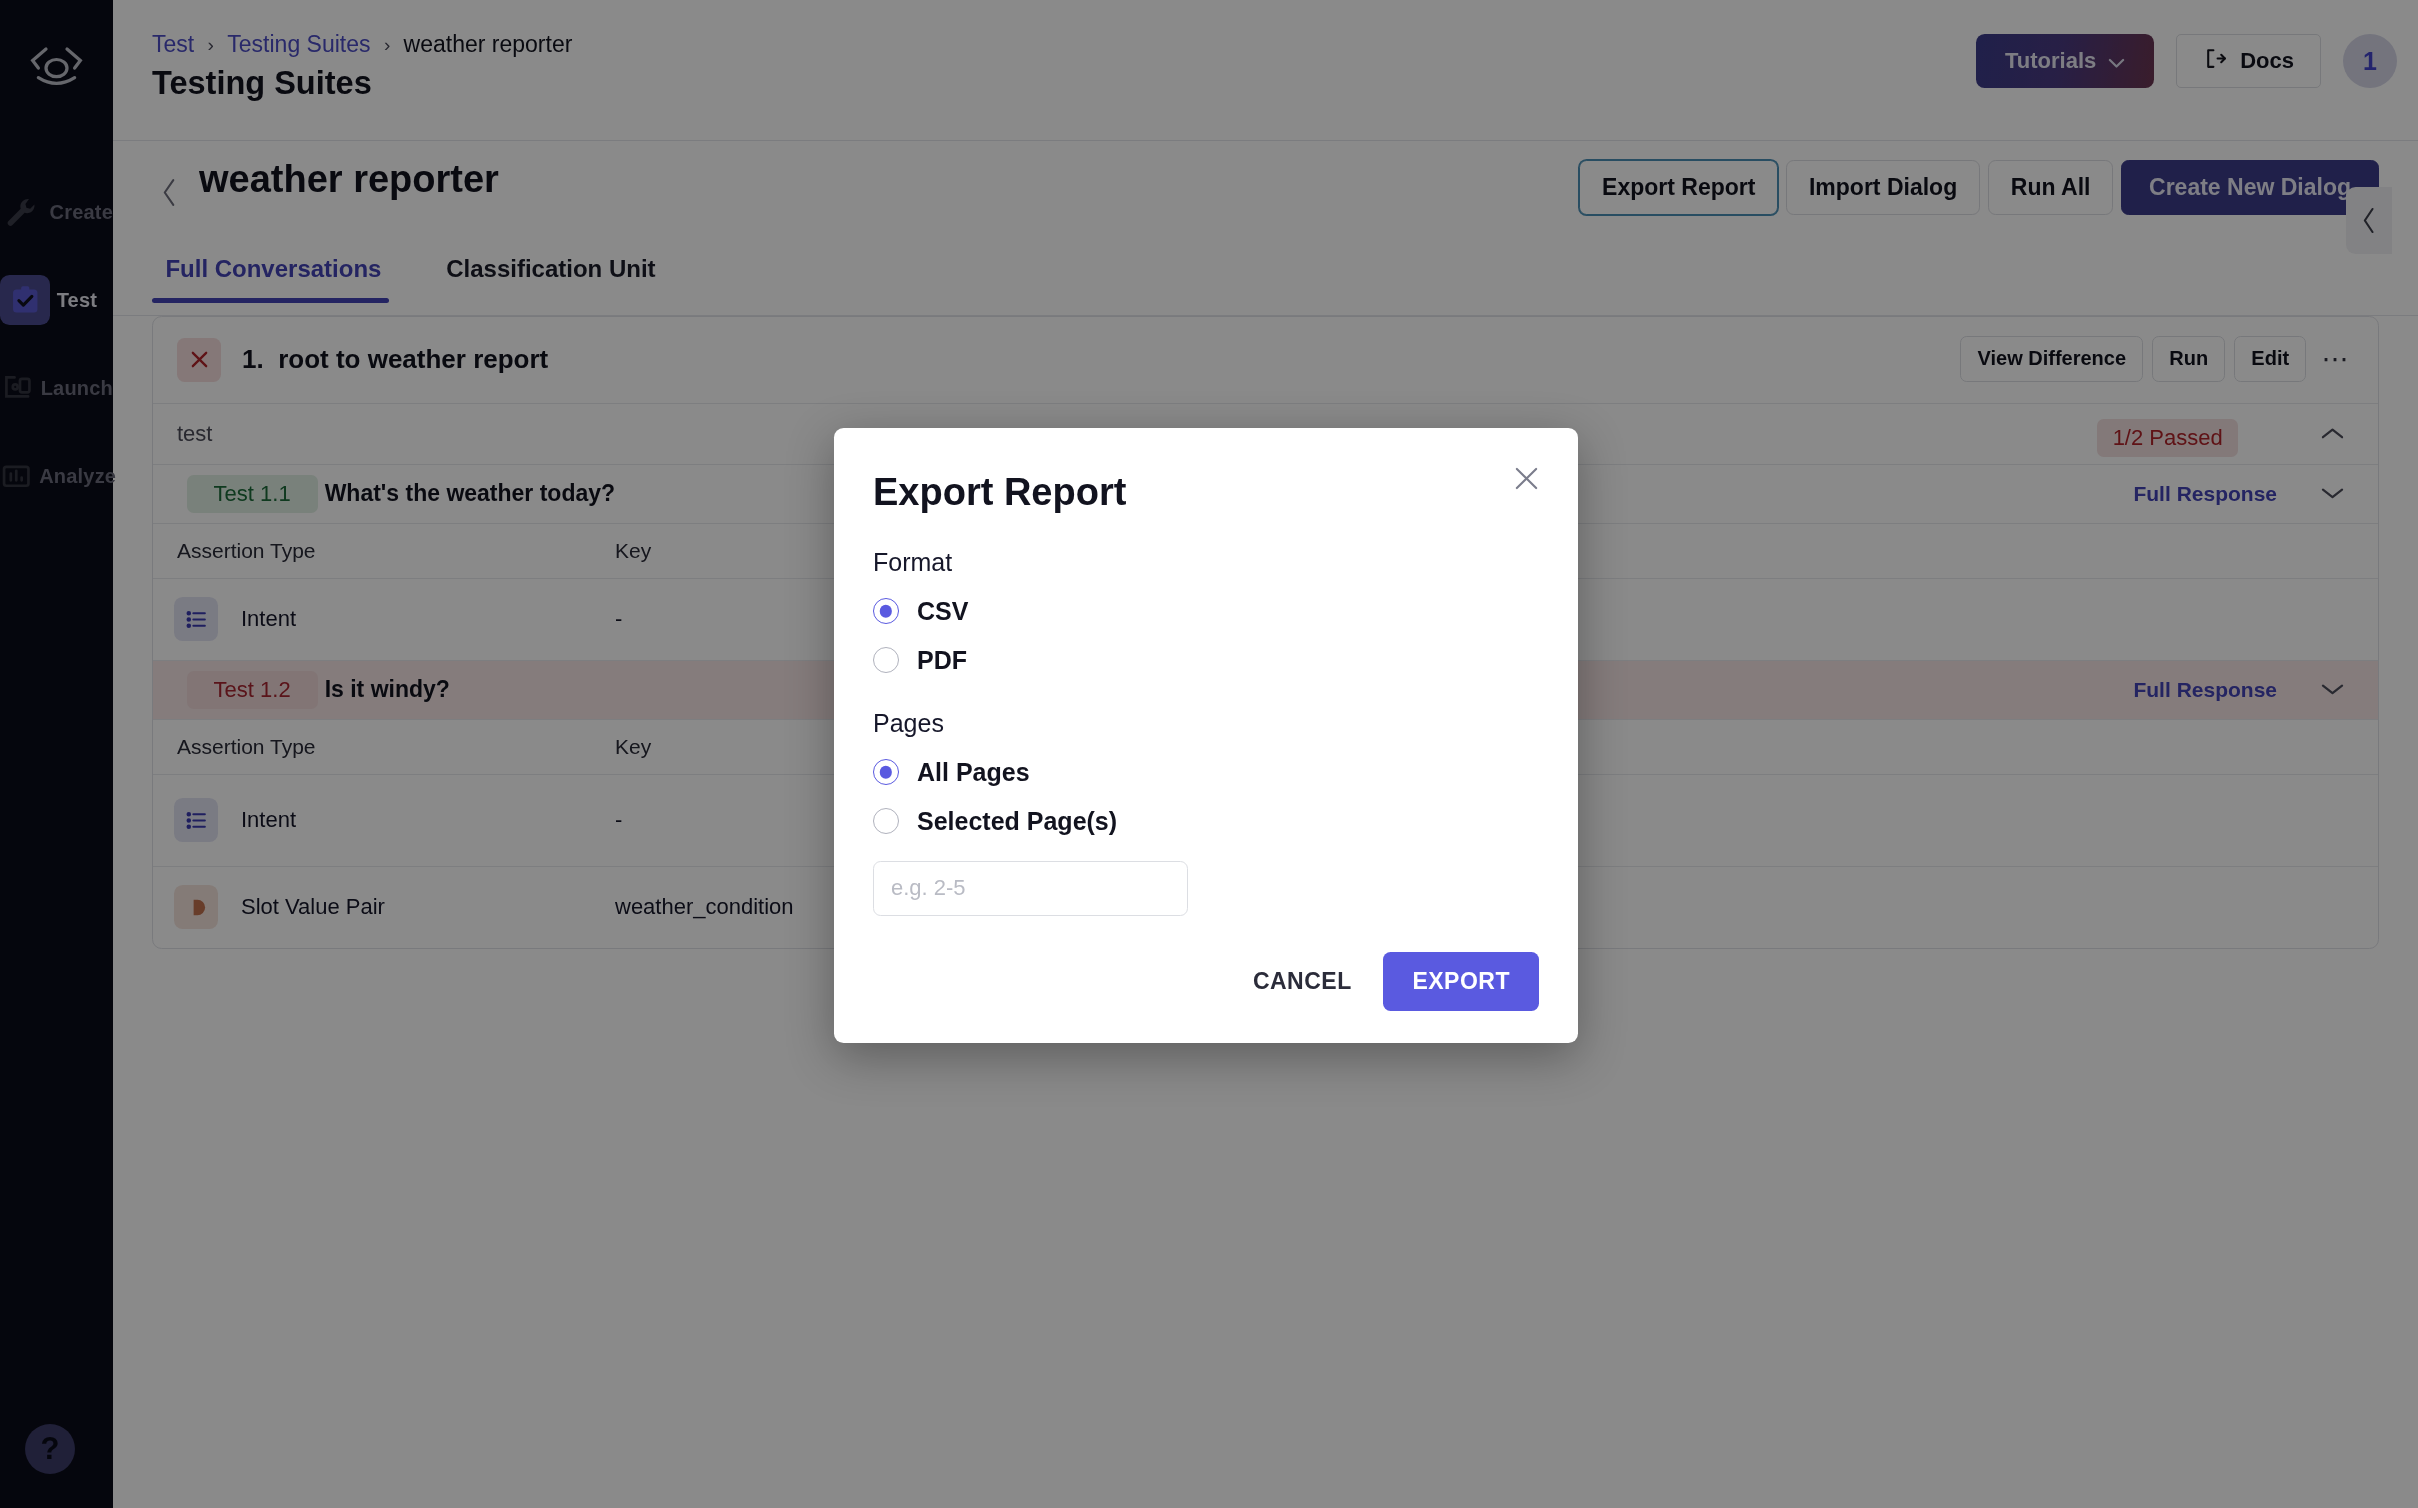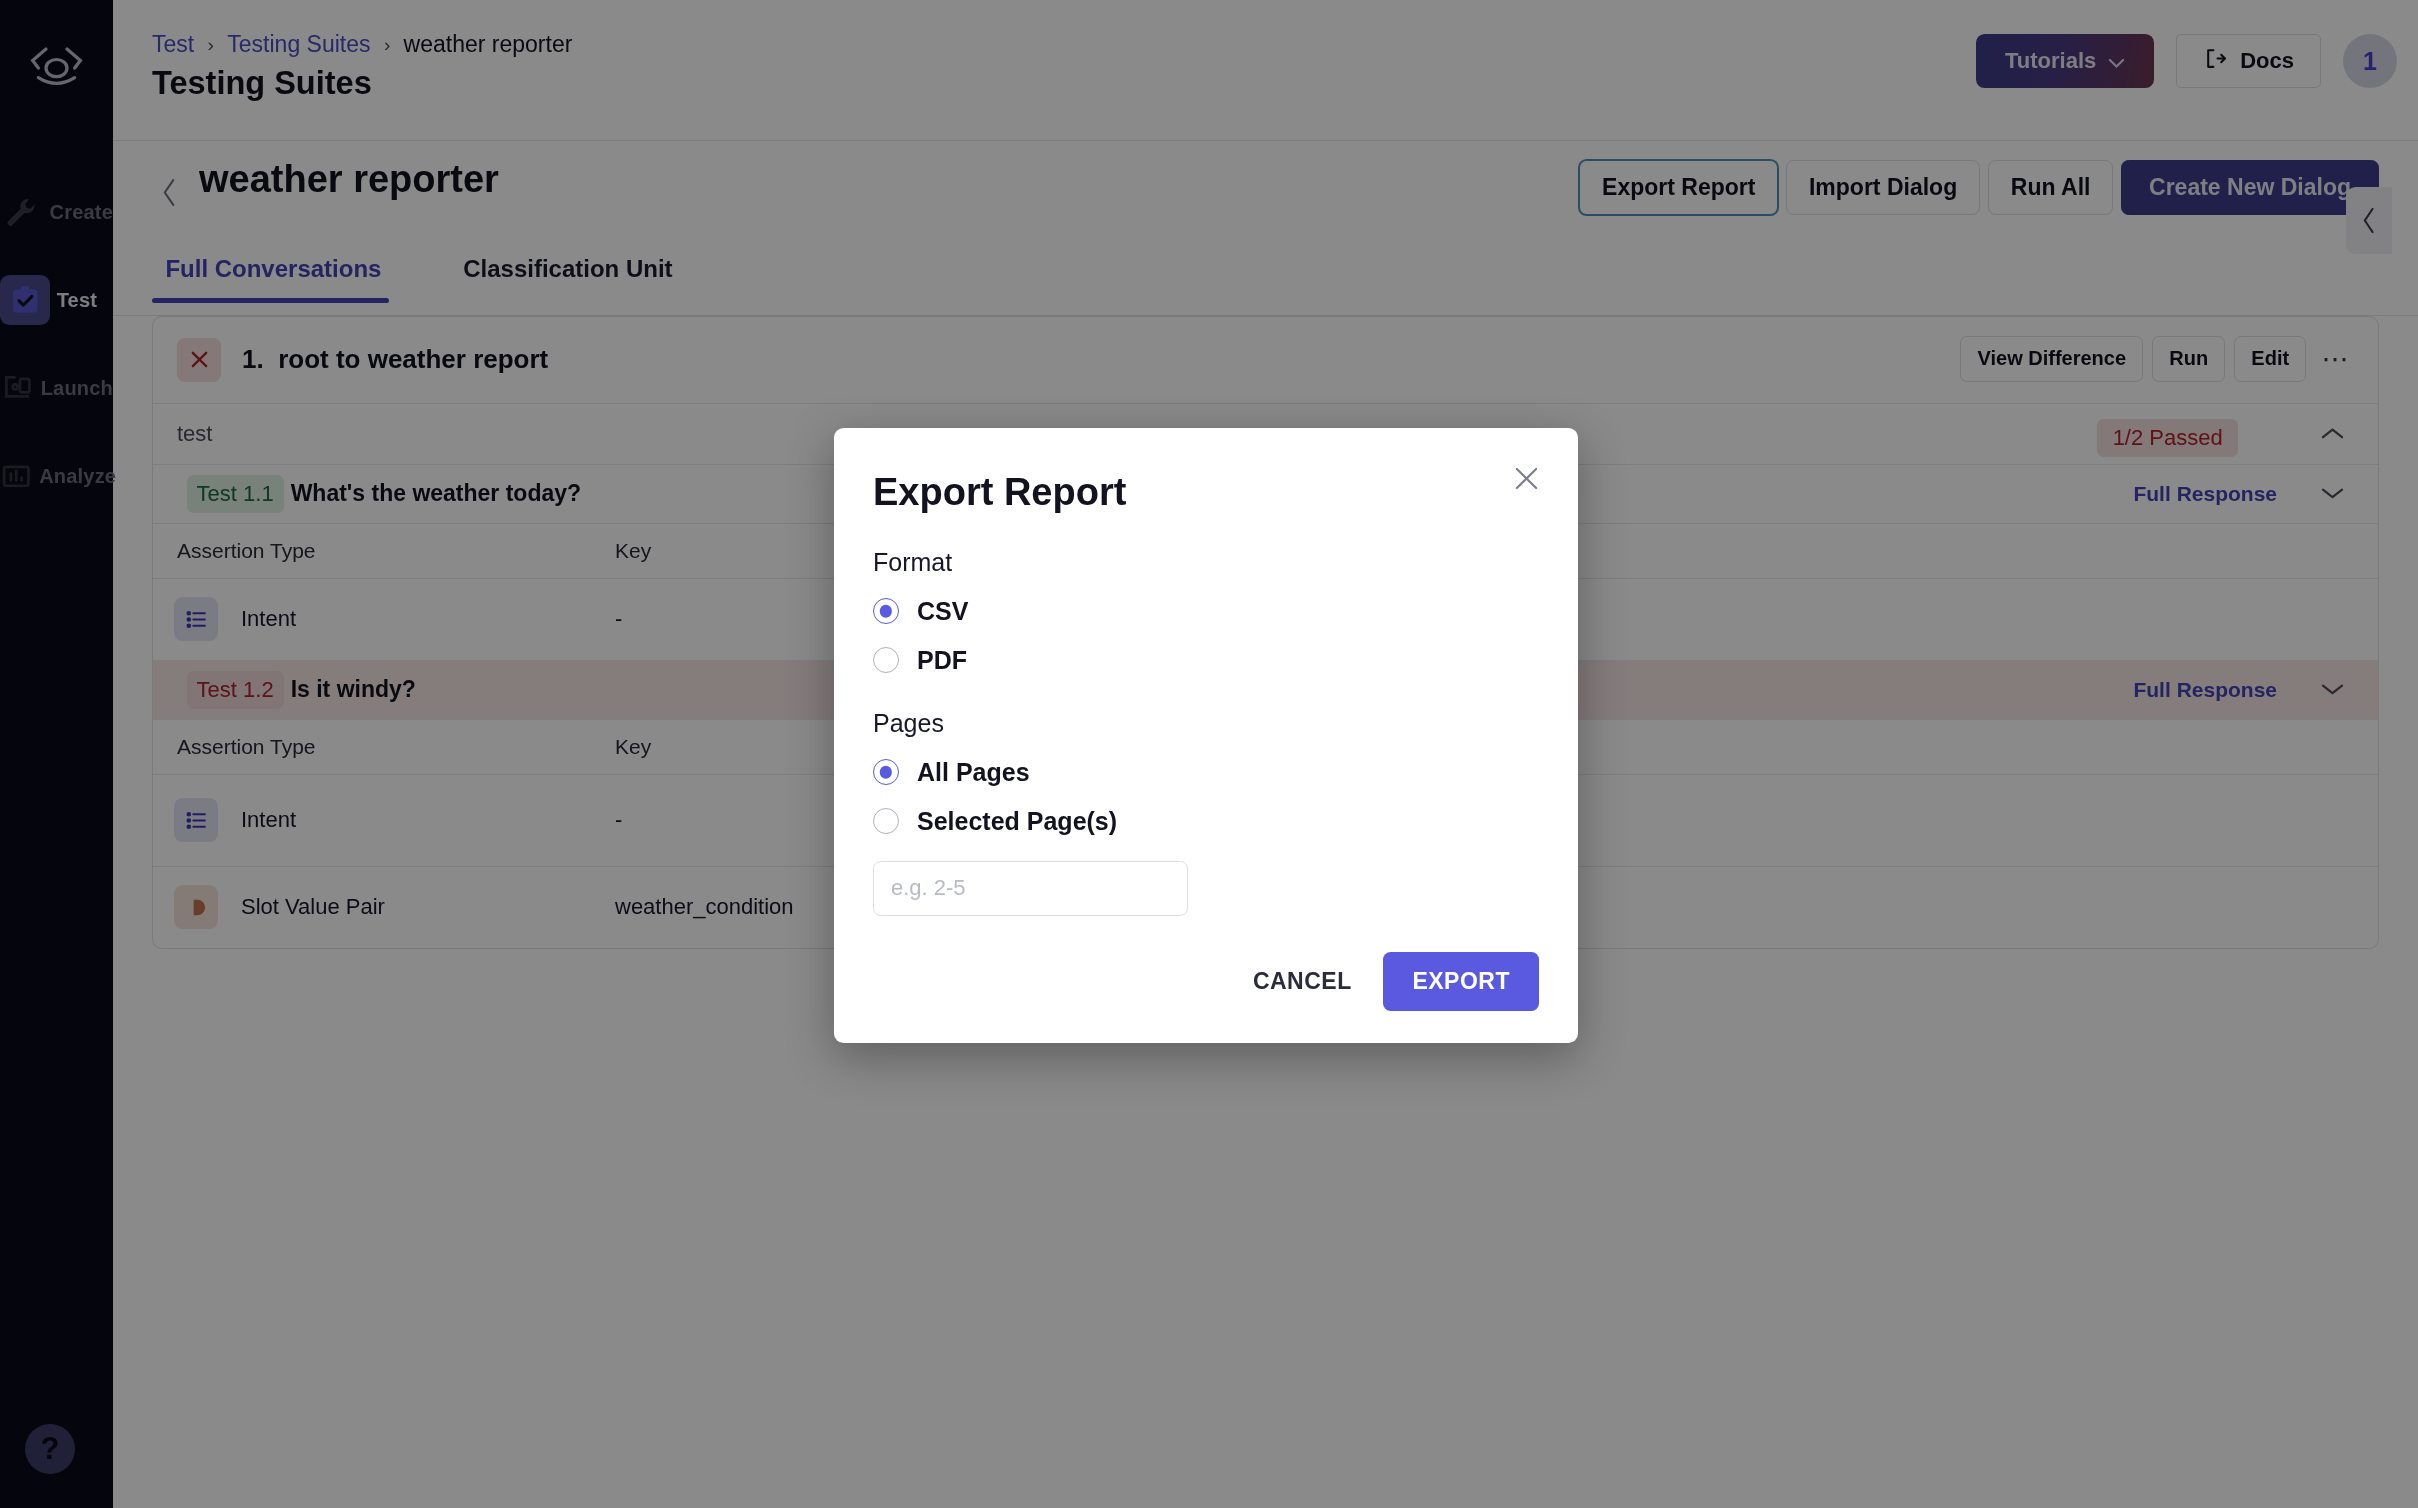--- a/index.html
+++ b/index.html
@@ -74,21 +74,21 @@
   .sbtn { height: 55px; padding: 0 22px; border-radius: 7.6px; border: 1px solid #dcdee3; background: #fff;
     color: #12131f; font-size: 23px; font-weight: 700; cursor: pointer;
     font-family: "Liberation Sans", sans-serif; display:flex; align-items:center; }
   .sbtn.focus { border-color: #4a8fb5; box-shadow: 0 0 0 1px #4a8fb5; }
   .sbtn.primary { background: #3b3b8a; border-color: #3b3b8a; color: #e9e9f5; padding: 0 27px; }
   .rail-collapse { position: absolute; right: -13.4px; top: 27px; width: 46px; height: 67px;
     background: #f0f1f4; border-radius: 9.6px 0 0 9.6px; display: flex; align-items: center;
     justify-content: center; color: #3c3d4a; cursor: pointer; }
 
   
-  .tabs { position: relative; margin-left: 39px; margin-top: 5.7px; display: flex; gap: 55px; height: 69px; }
+  .tabs { position: relative; margin-left: 39px; margin-top: 5.7px; display: flex; gap: 38px; height: 69px; }
   .tab { font-size: 24px; font-weight: 700; color: #1b1c2a; padding: 9.6px 13.4px 0 13.4px; cursor: pointer; }
   .tab.active { color: #4343b5; }
   .tab-underline { position: absolute; left: 0; bottom: 11.5px; height: 4.8px; background: #4343b5; border-radius: 2.9px; }
 
   
   .exp-row { position: relative; height: 84px; }
   .exp-link { position: absolute; top: 23px; display: flex; align-items: center; gap: 13.4px;
     color: #4343b5; font-size: 24px; font-weight: 700; cursor: pointer; }
 
   
@@ -106,21 +106,21 @@
 
   .row { position: relative; border-top: 1px solid #e7e9ed; display: flex; align-items: center;
     padding-left: 24px; min-height: 59px; }
   .row.dialog { min-height: 61px; }
   .row.fail { background: #f5e6e6; }
   .dialog-name { font-size: 22px; color: #4c4d5a; }
   .state-chip { position: absolute; right: 140px; top: 15.3px; height: 38px; padding: 0 15.3px; border-radius: 6.7px;
     background: #f2dfdf; color: #b0232a; font-size: 22px; display: flex; align-items: center; }
   .row-chev { position: absolute; right: 29px; top: 50%; transform: translateY(-50%);
     width: 32.5px; height: 32.5px; display:flex; align-items:center; justify-content:center; color: #4c4d5a; cursor: pointer; }
-  .test-badge { height: 38px; padding: 0 10px; border-radius: 6.7px; font-size: 22px;
+  .test-badge { height: 38px; padding: 0 27px; border-radius: 6.7px; font-size: 22px;
     display: flex; align-items: center; margin-left: 9.6px; }
   .test-badge.pass { background: #e0eee3; color: #1c6b3a; }
   .test-badge.fail { background: #f0d9d9; color: #a62530; }
   .test-q { margin-left: 7px; font-size: 23px; font-weight: 700; color: #12131f; }
   .full-resp { position: absolute; right: 101px; top: 50%; transform: translateY(-50%);
     font-size: 21px; font-weight: 700; color: #4343b5; cursor: pointer; }
 
   .hrow { position: relative; border-top: 1px solid #e7e9ed; height: 55px; display: flex; align-items: center; }
   .hcell { position: absolute; font-size: 21px; color: #2a2b38; }
   .arow { position: relative; border-top: 1px solid #e7e9ed; min-height: 82px; display: flex; align-items: center; }

